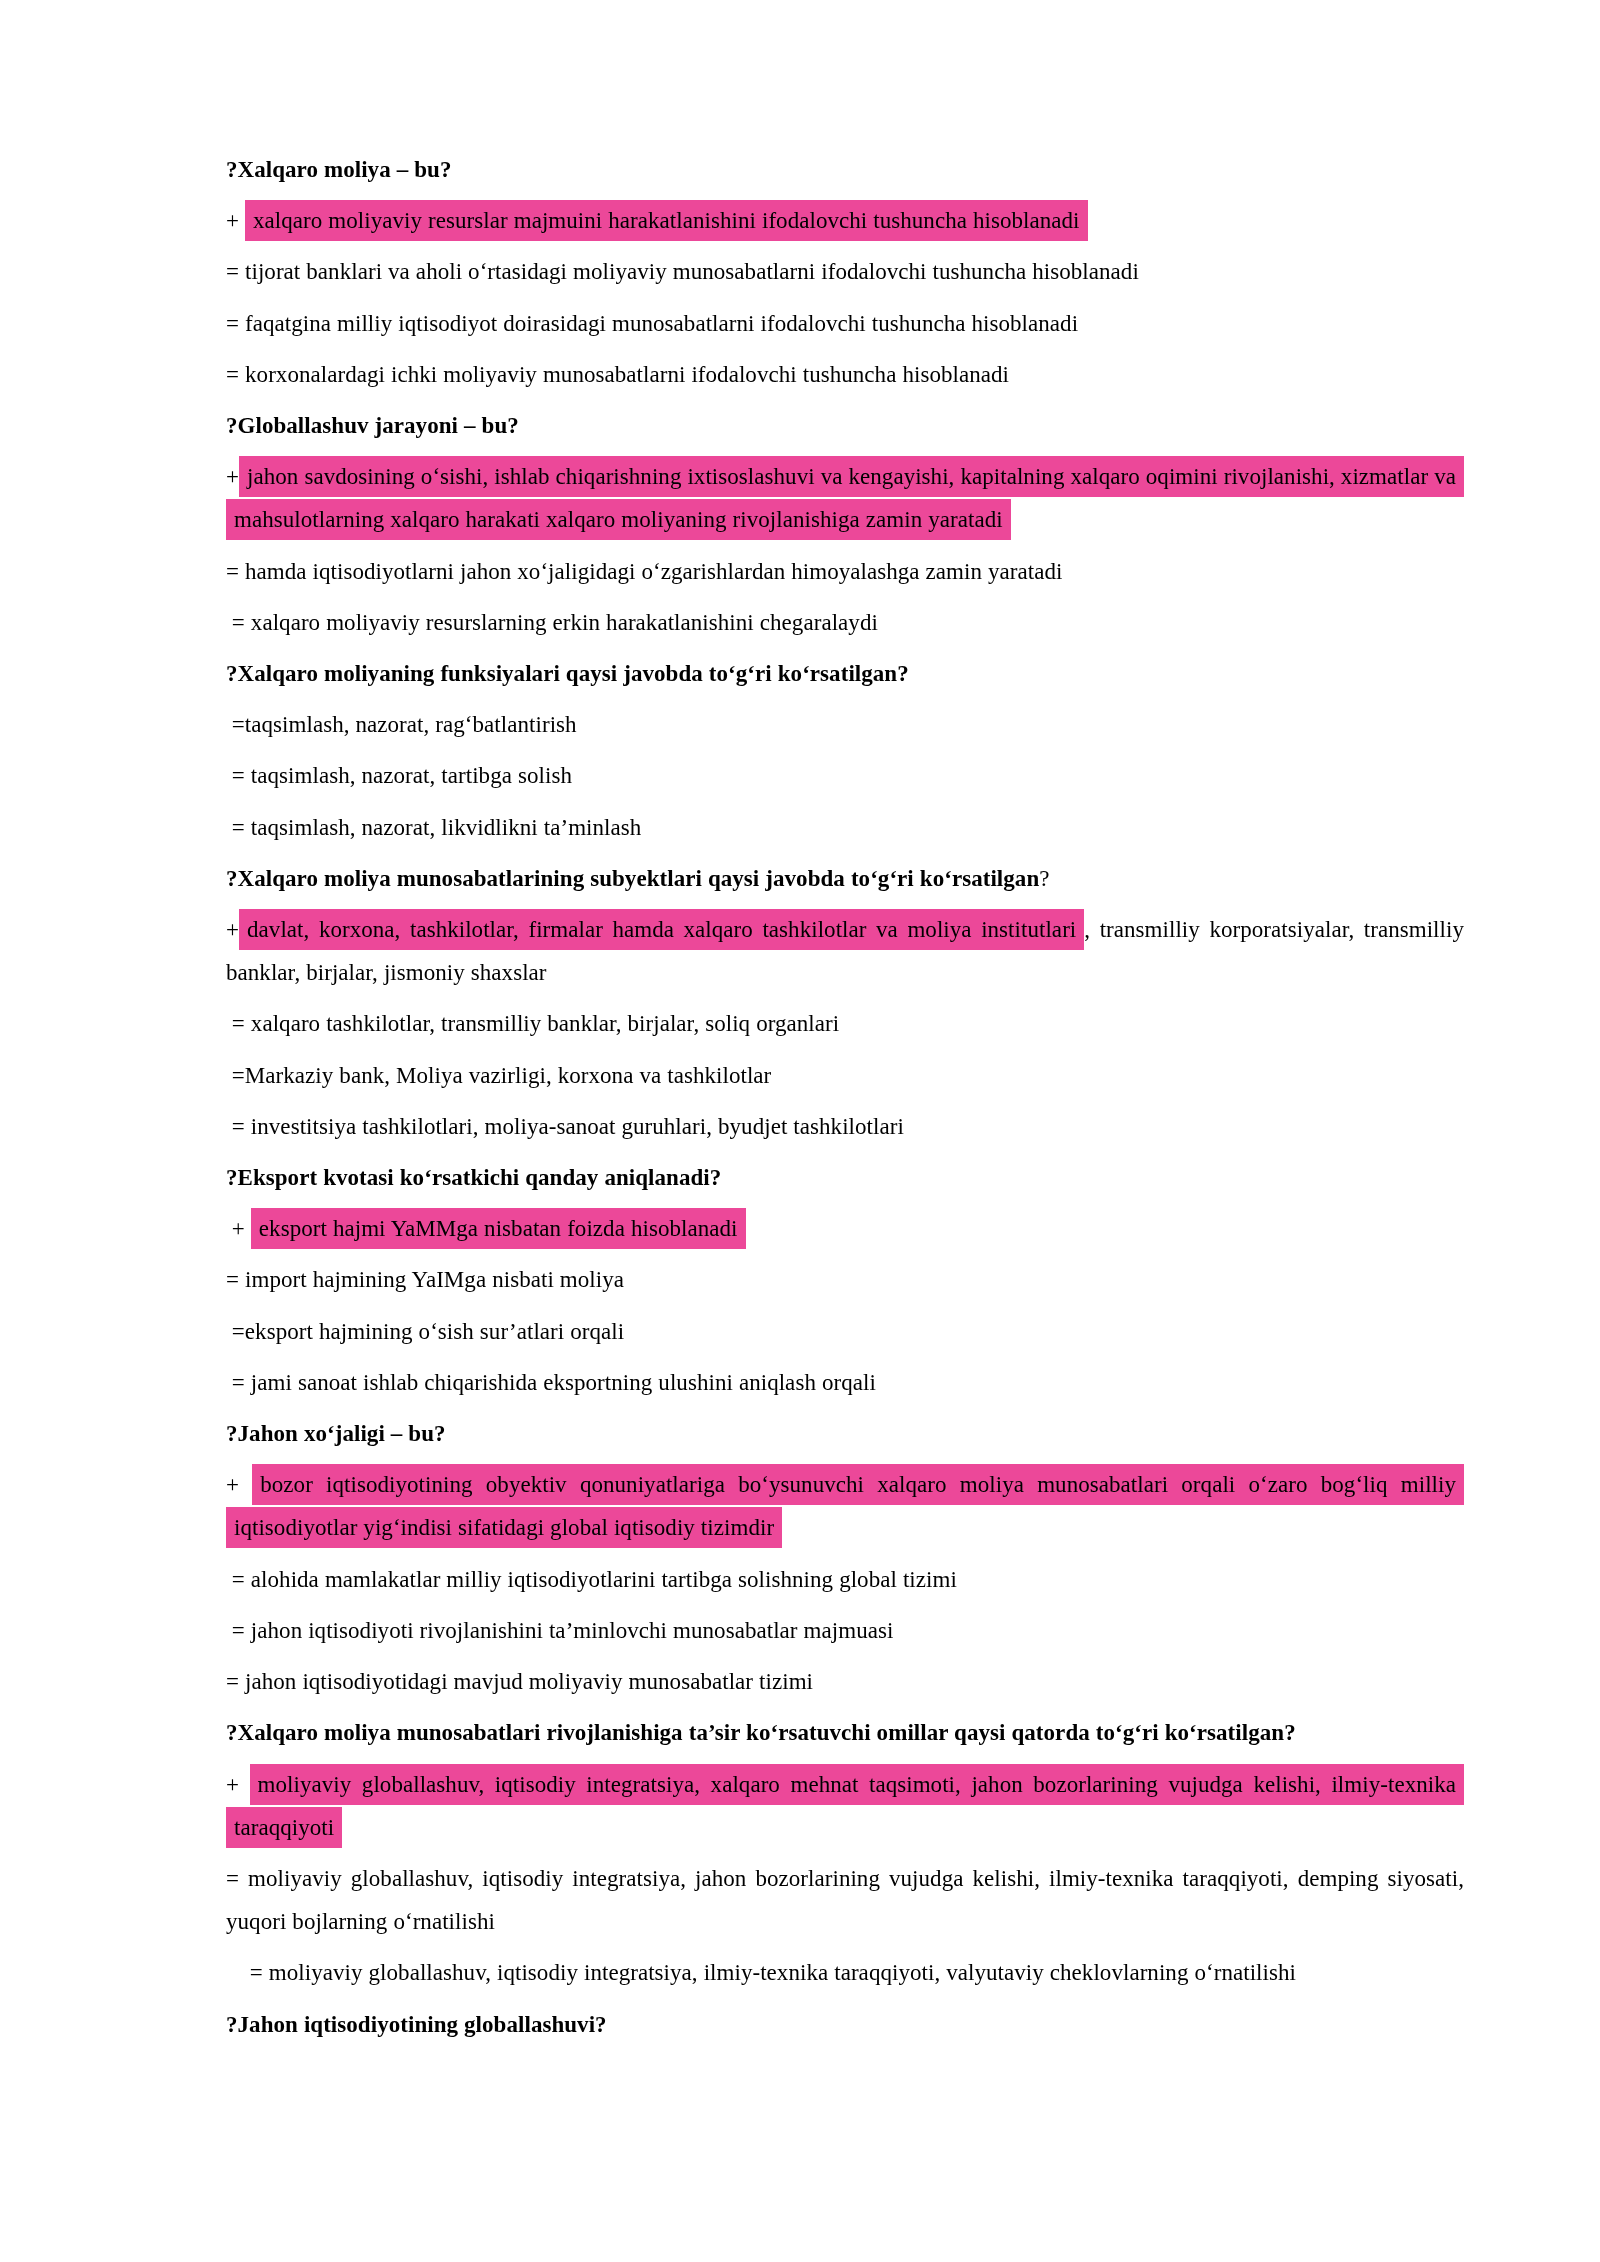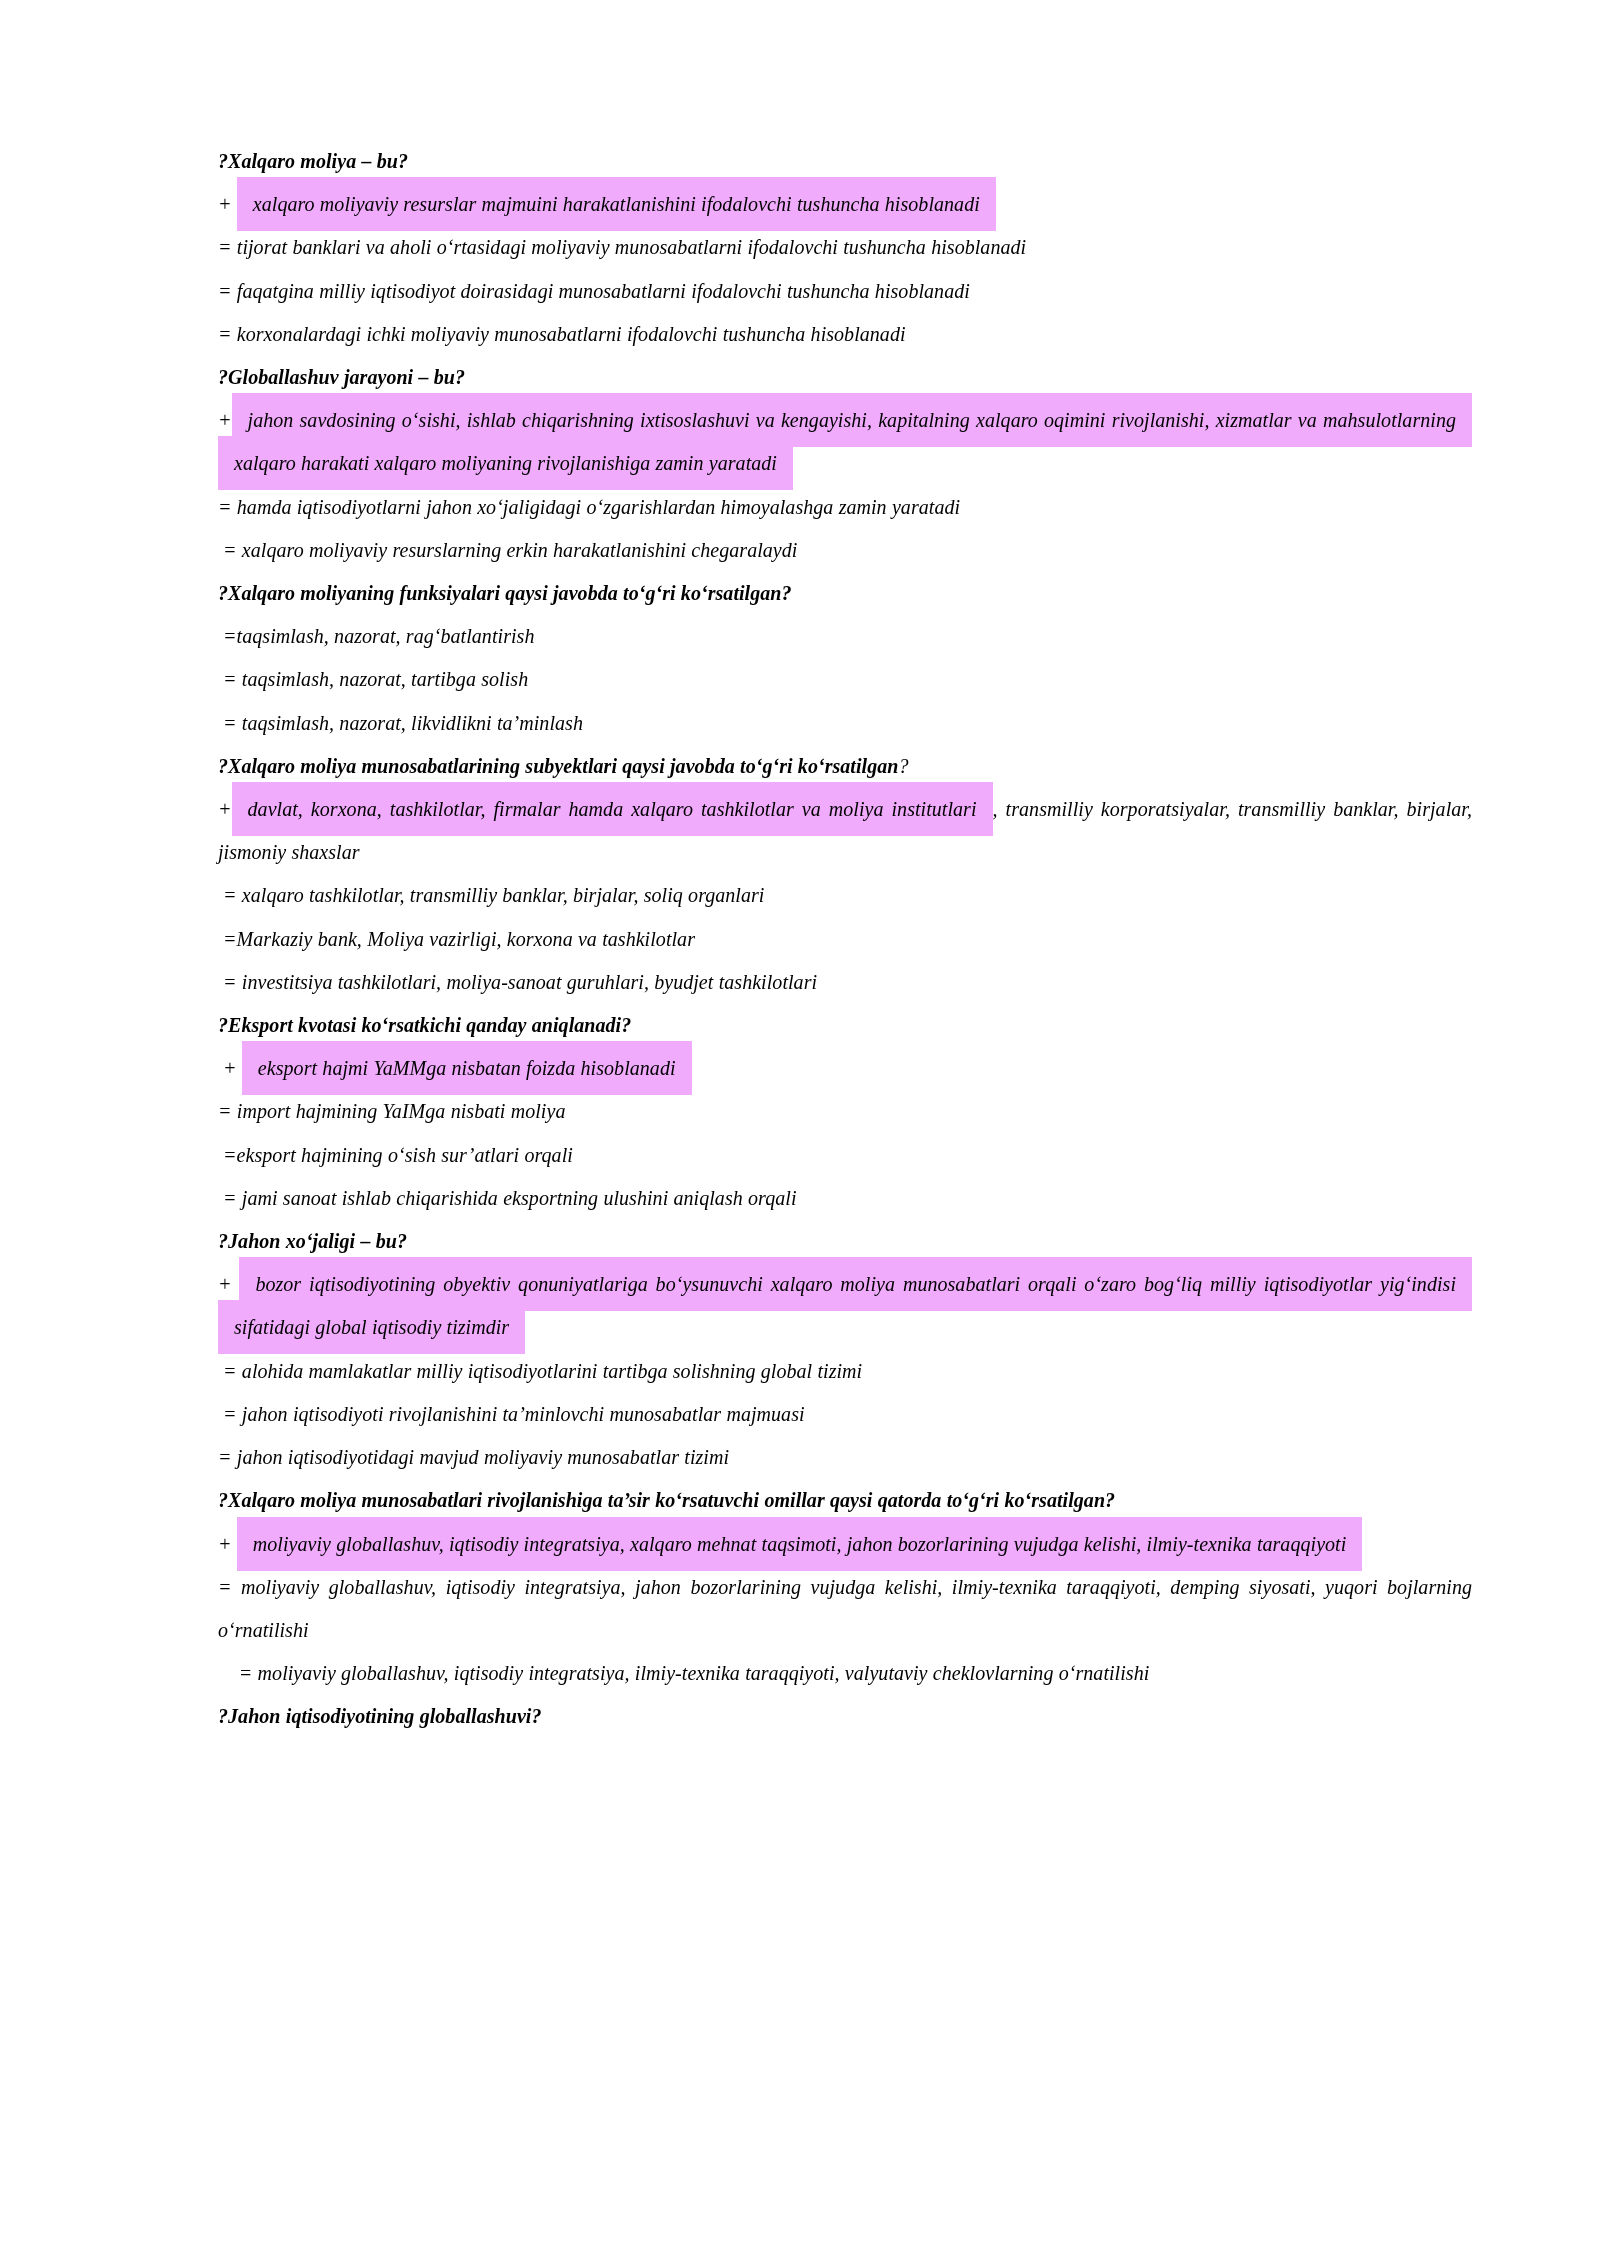--- a/index.html
+++ b/index.html
@@ -18,41 +18,40 @@
     box-sizing: border-box;
     width: 1600px;
     height: 2262px;
     padding: 140px 128px 0 218px;
     background: #ffffff;
   }
   #doc {
     width: 1254px;
   }
   p.line {
-    margin: 0;
+    margin: 8px;
     padding: 0;
-    font-size: 20px;
+    font-size: 23px;
     line-height: 43.2px;
     text-align: justify;
     text-justify: inter-word;
     letter-spacing: 0.05px;
     word-spacing: 0.2px;
-    font-style: italic;
   }
   p.line.q {
     font-weight: bold;
   }
   
   p.line.nojust {
     text-align: left;
   }
   mark.hl {
-    background: #f0abfc;
+    background: #ec4899;
     color: #000000;
-    padding: 16px;
+    padding: 8px;
     box-decoration-break: clone;
     -webkit-box-decoration-break: clone;
   }
   span.sp {
     white-space: pre;
   }
 </style>
 </head>
 <body>
 

